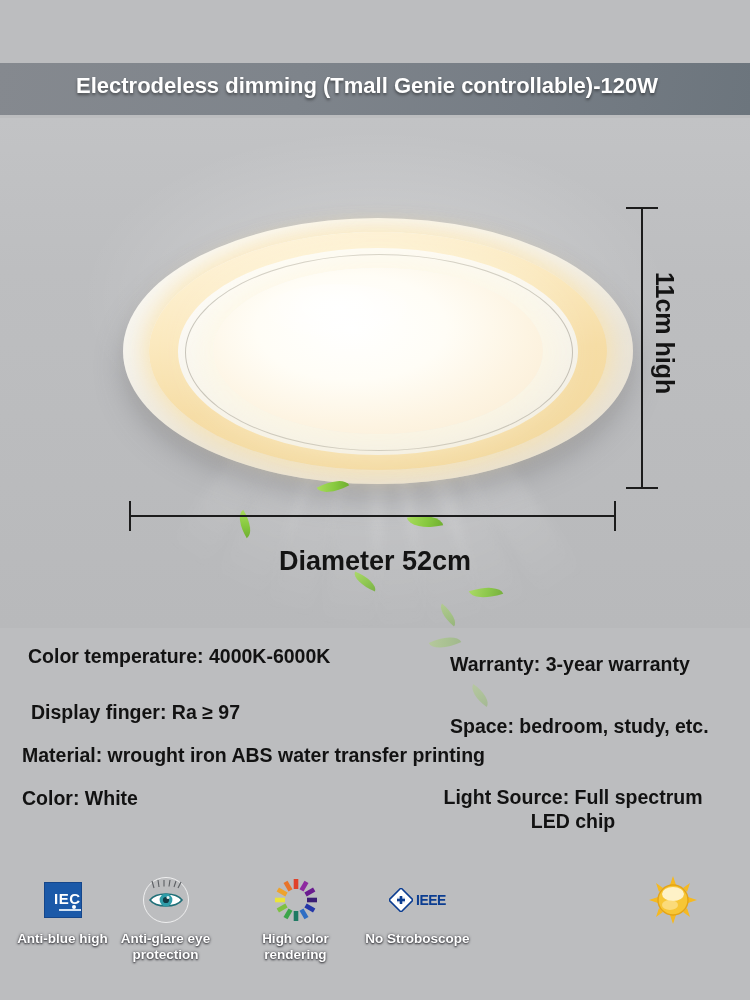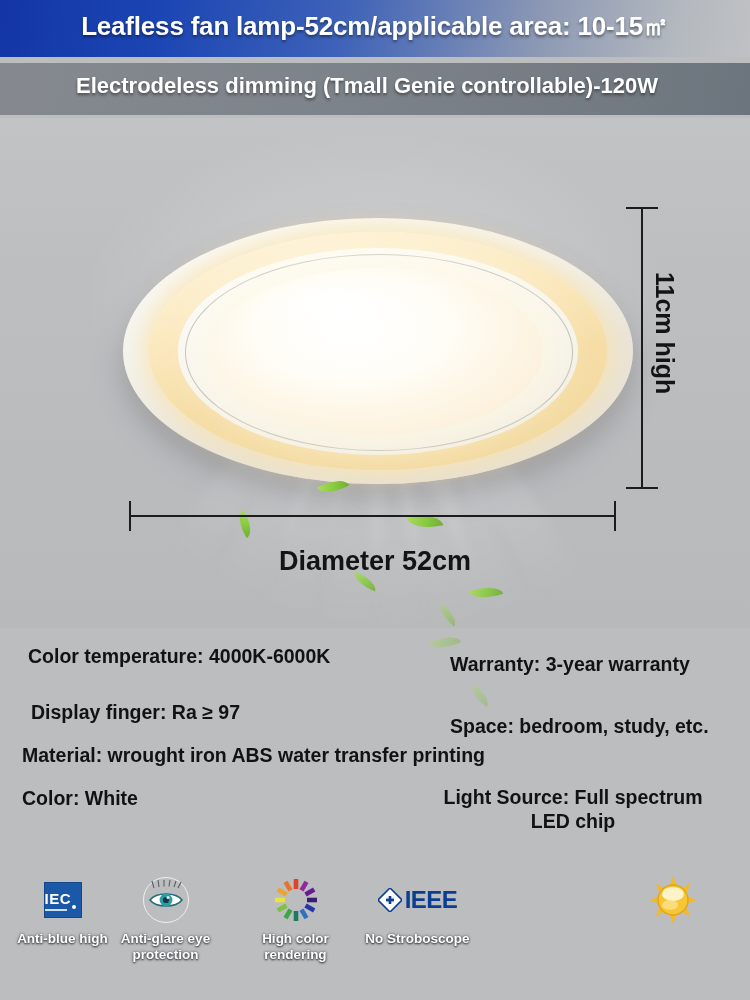--- a/index.html
+++ b/index.html
@@ -100,36 +100,33 @@
   
   .features{position:absolute;left:0;top:872px;width:750px;height:128px;}
   .feat{position:absolute;top:0;width:125px;text-align:center;}
   .feat .ico{height:56px;display:flex;align-items:center;justify-content:center;}
   .feat .lab{
     margin-top:3px;font-size:13.5px;font-weight:bold;line-height:1.18;color:#ffffff;
     text-shadow:0 1px 2px rgba(40,40,45,.95),0 0 3px rgba(40,40,45,.7);
   }
   .iec{
     width:36px;height:34px;background:#1b59a8;border:1px solid #15468a;
-    display:flex;flex-direction:column;align-items:flex-start;justify-content:center;
+    display:flex;flex-direction:column;align-items:flex-end;justify-content:center;
     color:#fff;font-size:15px;font-weight:bold;letter-spacing:.5px;position:relative;
   }
   .iec .ln{width:22px;height:2px;background:#cfe0f2;margin-top:2px;}
   .iec .dot{position:absolute;right:5px;bottom:8px;width:4px;height:4px;border-radius:50%;background:#fff;}
   .eyewrap{width:44px;height:44px;border-radius:50%;border:1.5px solid rgba(255,255,255,.75);
     display:flex;align-items:center;justify-content:center;position:relative;}
 </style>
 </head>
 <body>
 
 <div id="page">
 
-  <div class="bar1">
-    <div class="t">Leafless fan lamp-52cm/applicable area: 10-15㎡</div>
-  </div>
   <div class="bar2">
     <div class="t">Electrodeless dimming (Tmall Genie controllable)-120W</div>
   </div>
 
   <div class="note">Note: Tmall Genie can be connected, and the equipment must be purchased by yourself.</div>
 
   <div class="scene">
     <div class="wallwash"></div>
 
     <div class="beams">
@@ -241,21 +238,21 @@
     </div>
 
     <div class="feat" style="left:355px;">
       <div class="ico">
         <div style="display:flex;align-items:center;gap:3px;">
           <svg width="24" height="24" viewBox="0 0 24 24">
             <rect x="3.5" y="3.5" width="17" height="17" transform="rotate(45 12 12)" fill="#ffffff" stroke="#0b3d91" stroke-width="1.6"></rect>
             <path d="M8 12 h8 M12 8 v8" stroke="#0b3d91" stroke-width="2.6"></path>
             <path d="M8 9.5 h8 v5 h-8 z" fill="#0b3d91" opacity=".18"></path>
           </svg>
-          <span style="color:#0b3d91;font-size:24px;font-weight:bold;letter-spacing:-0.5px;">IEEE</span>
+          <span style="color:#0b3d91;font-size:14px;font-weight:bold;letter-spacing:-0.5px;">IEEE</span>
         </div>
       </div>
       <div class="lab">No Stroboscope</div>
     </div>
 
 
     <div class="feat" style="left:610px;">
       <div class="ico">
         <svg width="50" height="50" viewBox="0 0 50 50">
           <g fill="#f5b921">

